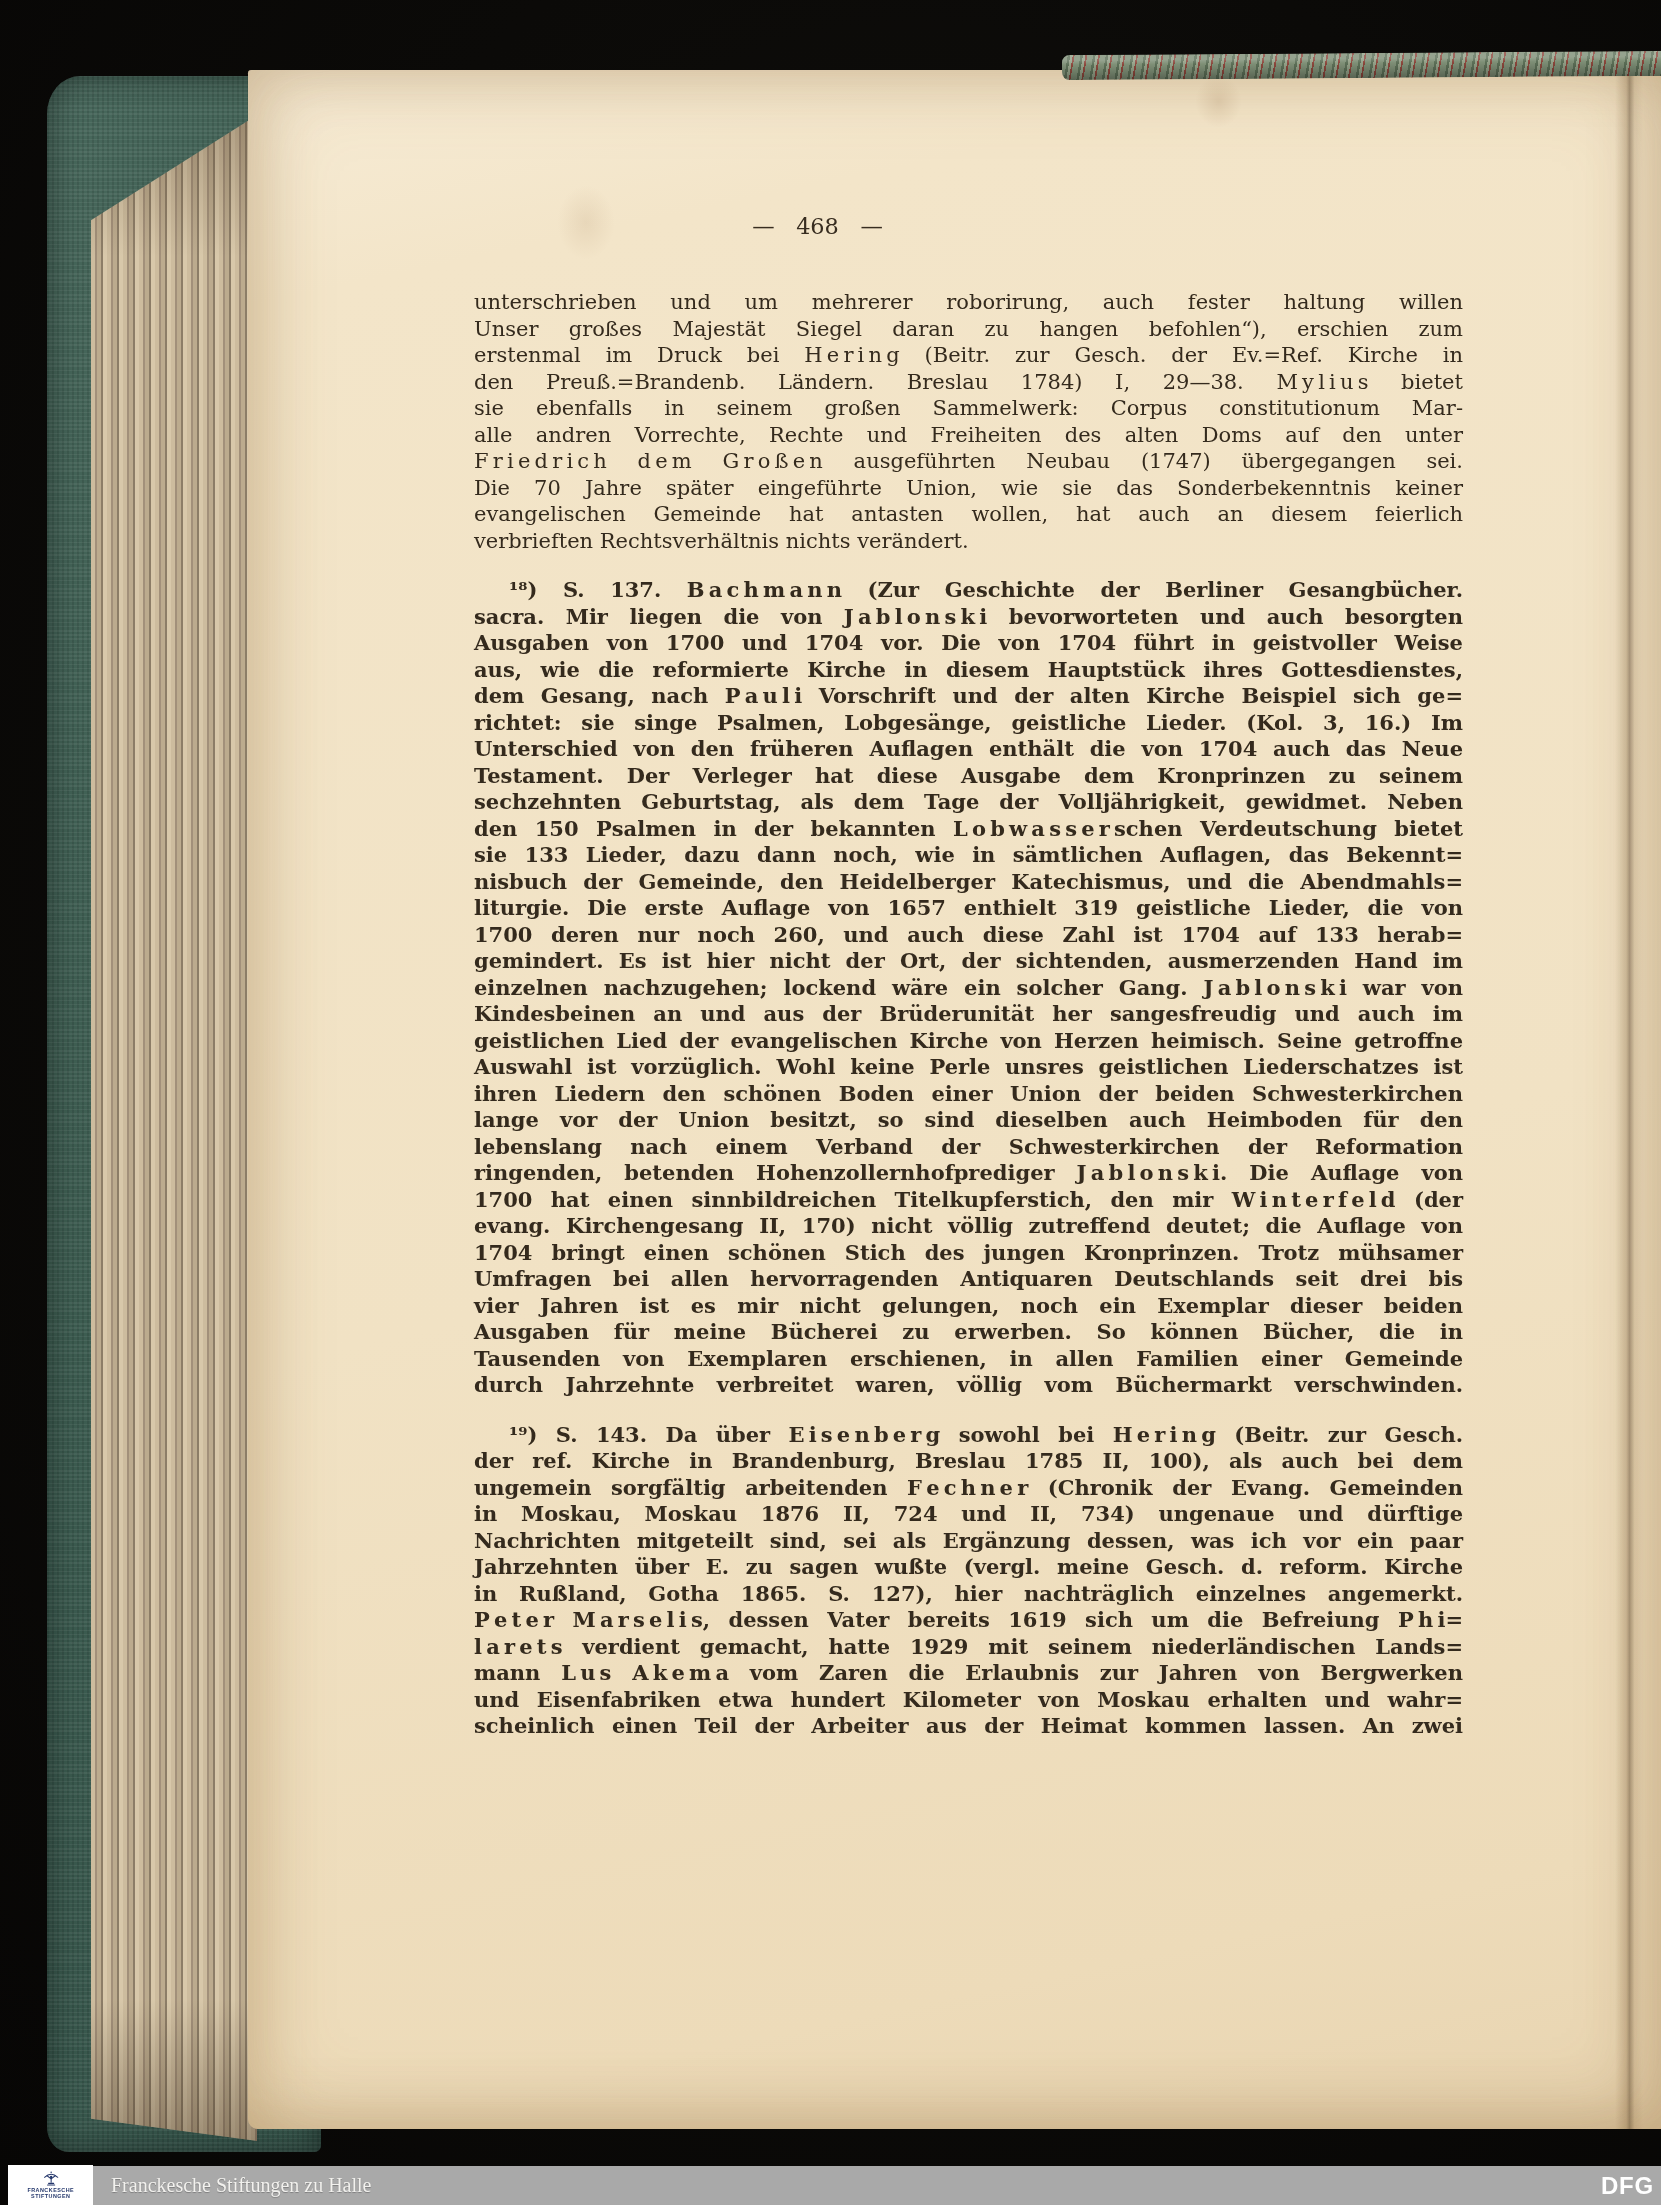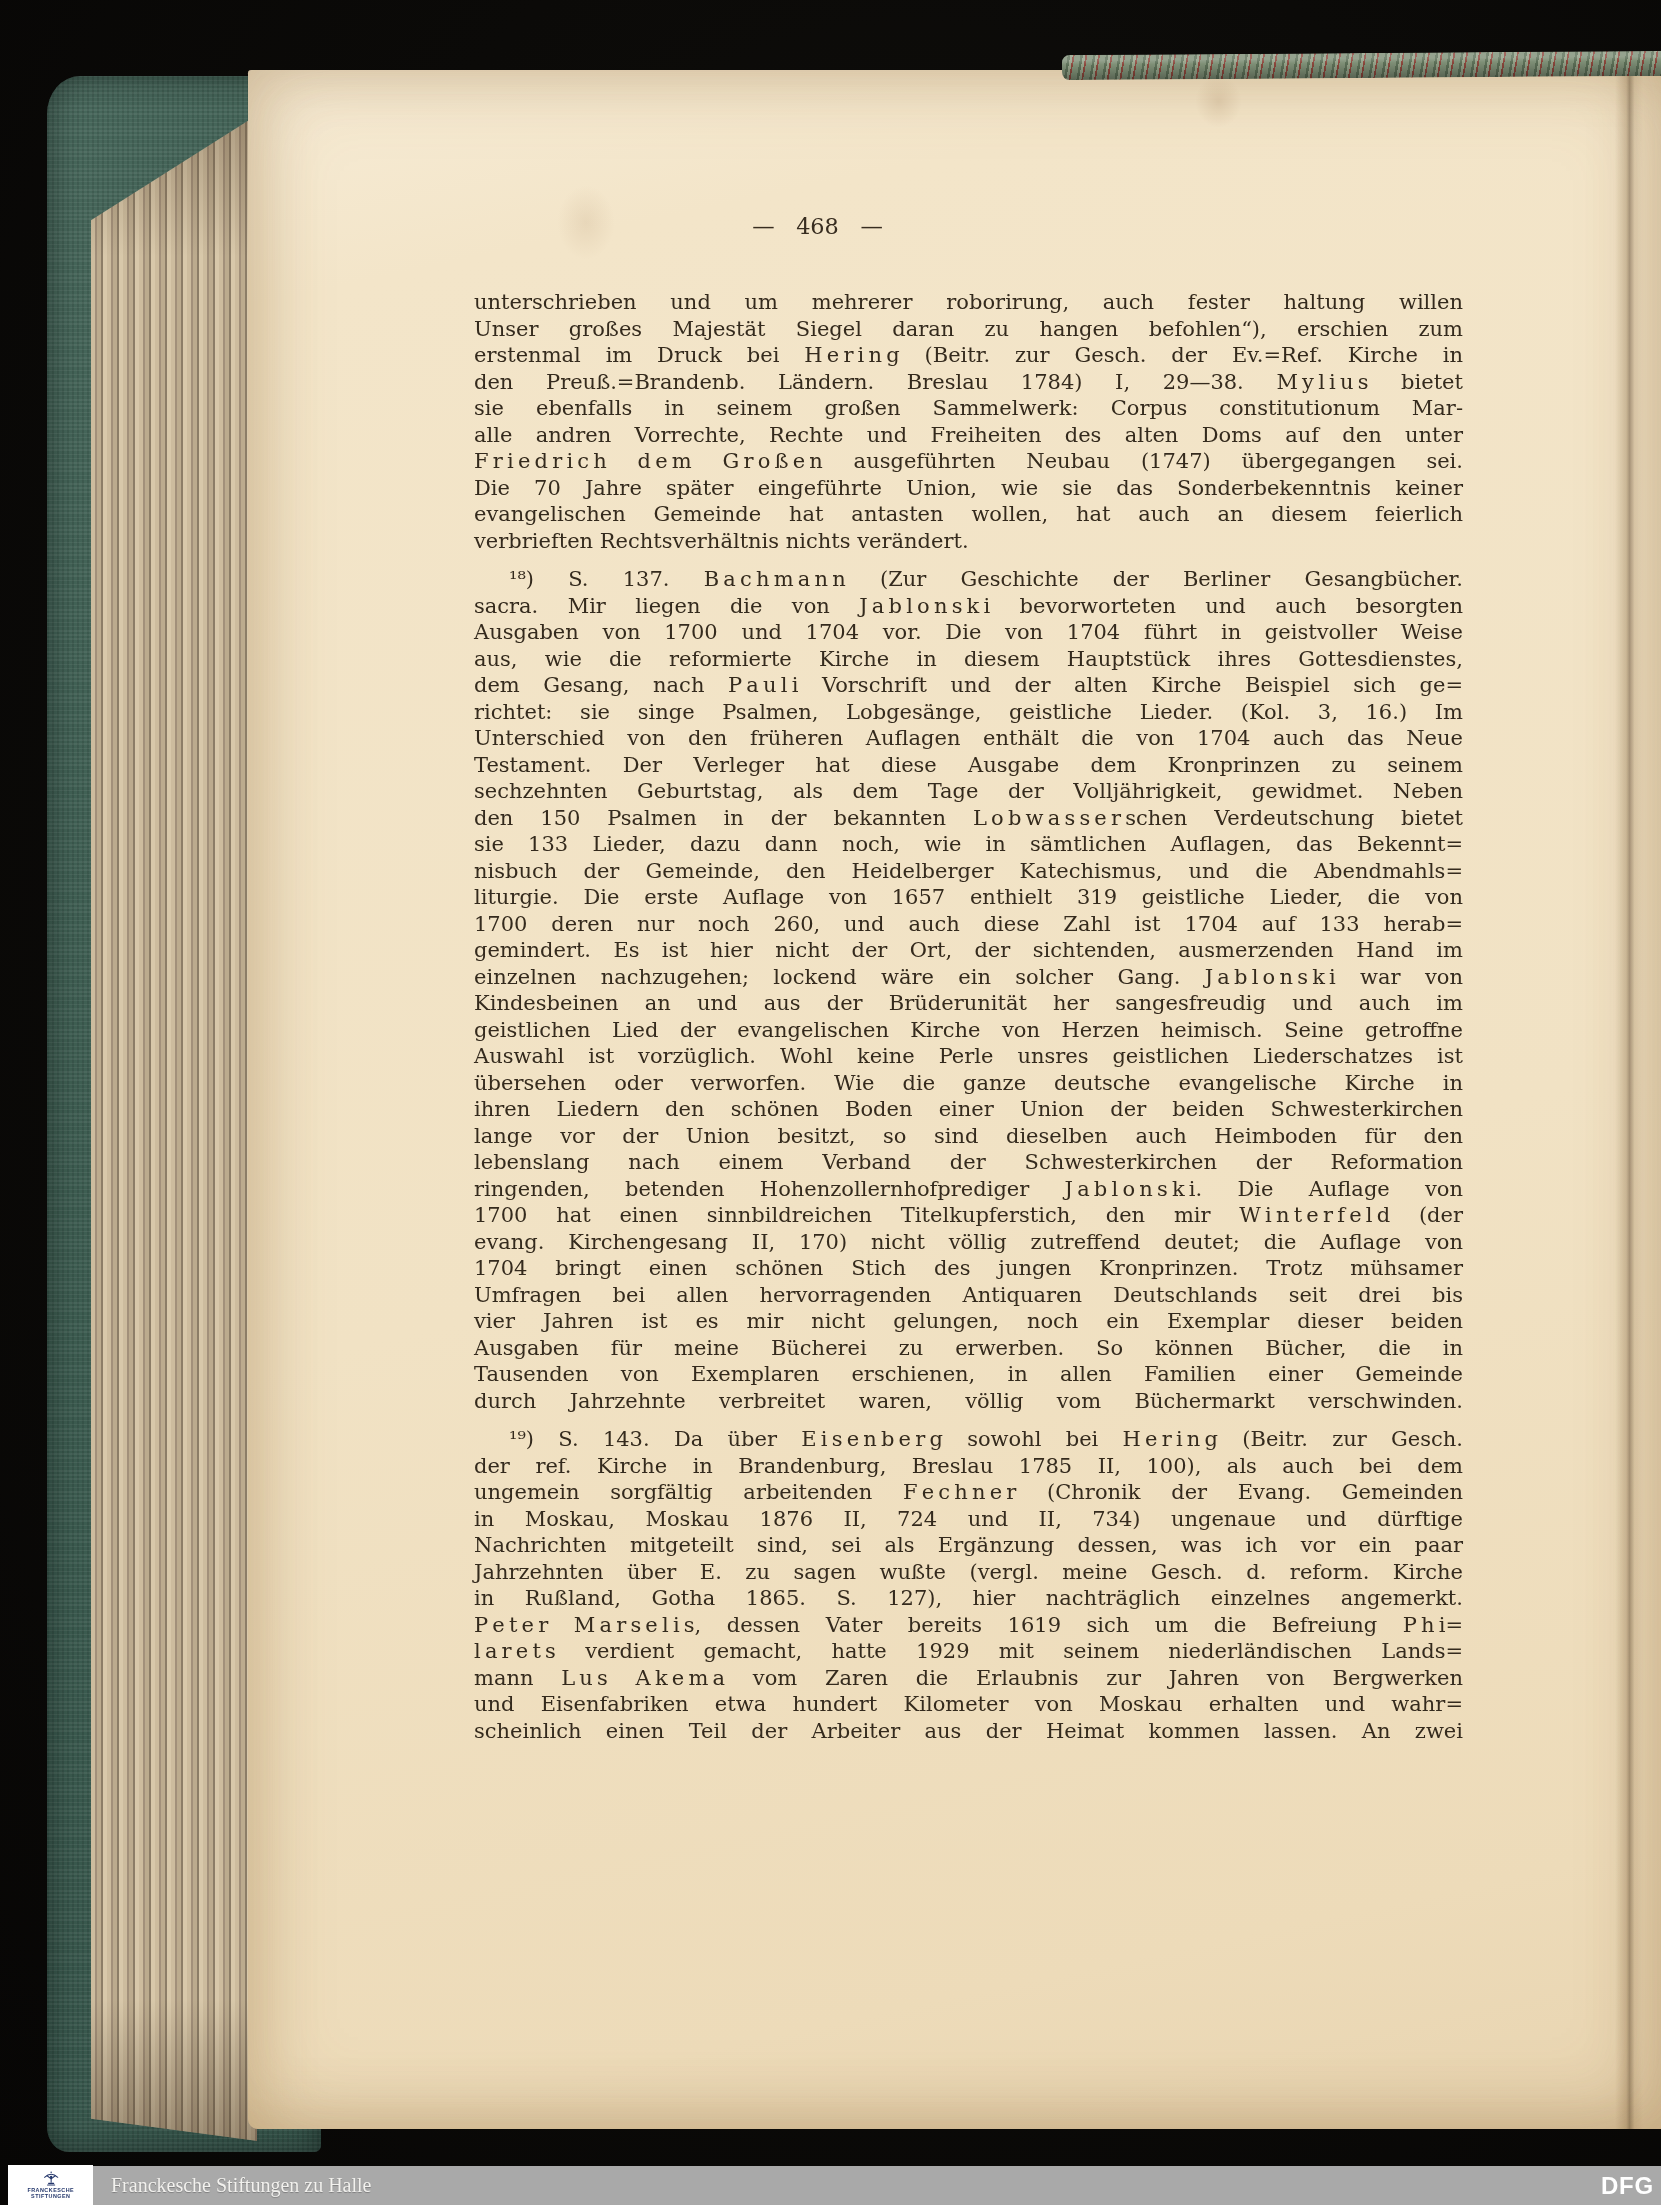--- a/index.html
+++ b/index.html
@@ -42,21 +42,21 @@
       linear-gradient(180deg, rgba(255,255,255,.18) 0 22%, rgba(0,0,0,0) 40%, rgba(0,0,0,.30) 100%),
       repeating-linear-gradient(100deg,#7e8f76 0 5.8px,#5c6f57 5.8px 8.3px,#93a087 8.3px 10.8px,#8a463b 10.8px 12.5px);}
 
   
   .page-header{position:absolute;top:143px;left:320px;width:499px;text-align:center;
     color:#382d20;font-size:22.4px;line-height:26.6px;white-space:nowrap;}
   .page-header .dash{margin:0 21.6px;}
   .text-block{position:absolute;left:226px;top:219px;width:989px;color:#342a1d;
     font-size:21px;line-height:26.5px;}
   .para{margin:0;}
-  .para + .para{margin-top:12px;}
+  .para + .para{margin-top:23px;font-weight:bold;}
   .line{text-align:justify;text-align-last:justify;text-justify:inter-word;}
   .line.flush-left{text-align-last:left;}
   .line.indent{text-indent:35px;}
 
   
   .footer{position:absolute;left:93px;top:2166px;width:1569px;height:39px;background:#a9a9a9;}
   .dfg{position:absolute;right:8px;top:50%;transform:translateY(-50%);
     font-family:"Liberation Sans", sans-serif;font-weight:700;font-size:24px;letter-spacing:0.8px;color:#ffffff;}
   .institution{position:absolute;left:111px;top:2166px;height:39px;display:flex;align-items:center;
     font-family:"Liberation Serif", serif;font-size:20px;color:#f2f1ee;text-shadow:0 0.8px 0.8px rgba(0,0,0,.25);}
@@ -107,21 +107,20 @@
           <div class="line">den 150 Psalmen in der bekannten L o b w a s s e r schen Verdeutschung bietet</div>
           <div class="line">sie 133 Lieder, dazu dann noch, wie in sämtlichen Auflagen, das Bekennt=</div>
           <div class="line">nisbuch der Gemeinde, den Heidelberger Katechismus, und die Abendmahls=</div>
           <div class="line">liturgie. Die erste Auflage von 1657 enthielt 319 geistliche Lieder, die von</div>
           <div class="line">1700 deren nur noch 260, und auch diese Zahl ist 1704 auf 133 herab=</div>
           <div class="line">gemindert. Es ist hier nicht der Ort, der sichtenden, ausmerzenden Hand im</div>
           <div class="line">einzelnen nachzugehen; lockend wäre ein solcher Gang. J a b l o n s k i war von</div>
           <div class="line">Kindesbeinen an und aus der Brüderunität her sangesfreudig und auch im</div>
           <div class="line">geistlichen Lied der evangelischen Kirche von Herzen heimisch. Seine getroffne</div>
           <div class="line">Auswahl ist vorzüglich. Wohl keine Perle unsres geistlichen Liederschatzes ist</div>
-          <div class="line">übersehen oder verworfen. Wie die ganze deutsche evangelische Kirche in</div>
           <div class="line">ihren Liedern den schönen Boden einer Union der beiden Schwesterkirchen</div>
           <div class="line">lange vor der Union besitzt, so sind dieselben auch Heimboden für den</div>
           <div class="line">lebenslang nach einem Verband der Schwesterkirchen der Reformation</div>
           <div class="line">ringenden, betenden Hohenzollernhofprediger J a b l o n s k i. Die Auflage von</div>
           <div class="line">1700 hat einen sinnbildreichen Titelkupferstich, den mir W i n t e r f e l d (der</div>
           <div class="line">evang. Kirchengesang II, 170) nicht völlig zutreffend deutet; die Auflage von</div>
           <div class="line">1704 bringt einen schönen Stich des jungen Kronprinzen. Trotz mühsamer</div>
           <div class="line">Umfragen bei allen hervorragenden Antiquaren Deutschlands seit drei bis</div>
           <div class="line">vier Jahren ist es mir nicht gelungen, noch ein Exemplar dieser beiden</div>
           <div class="line">Ausgaben für meine Bücherei zu erwerben. So können Bücher, die in</div>

